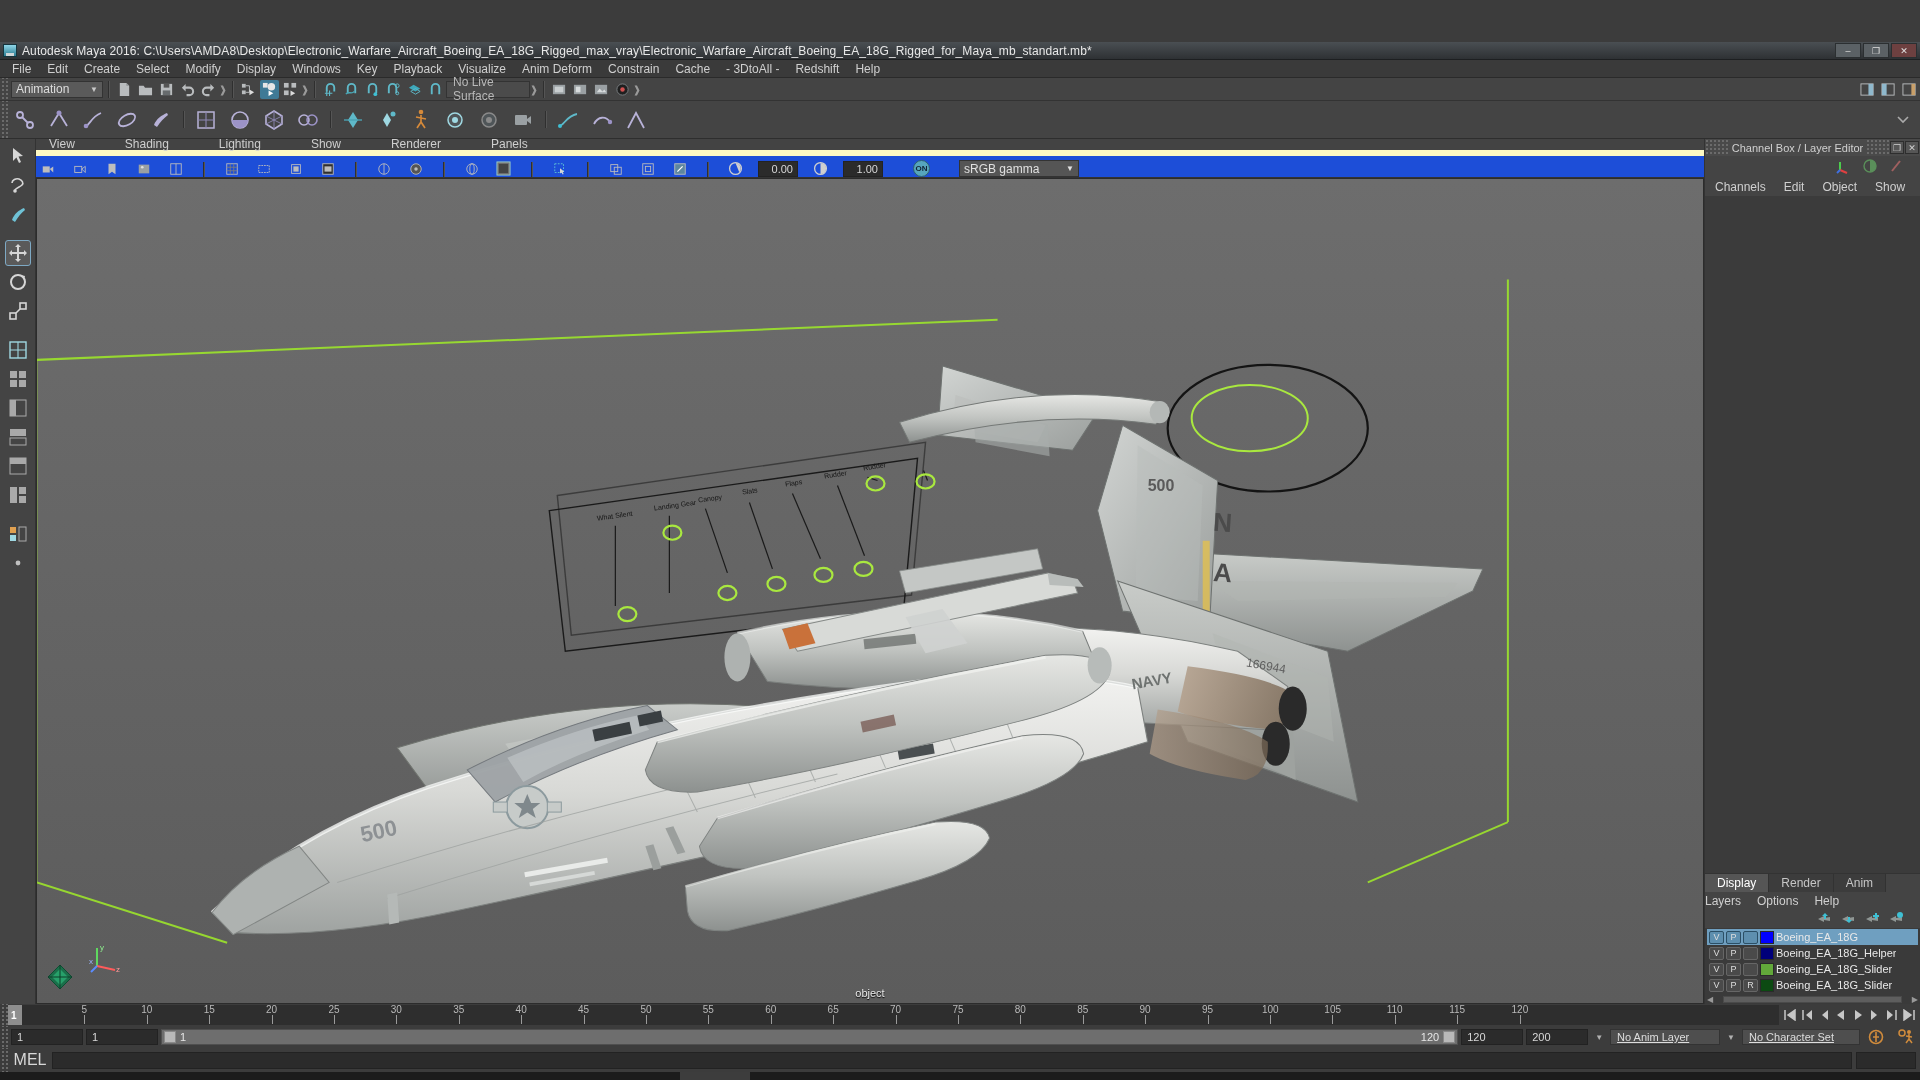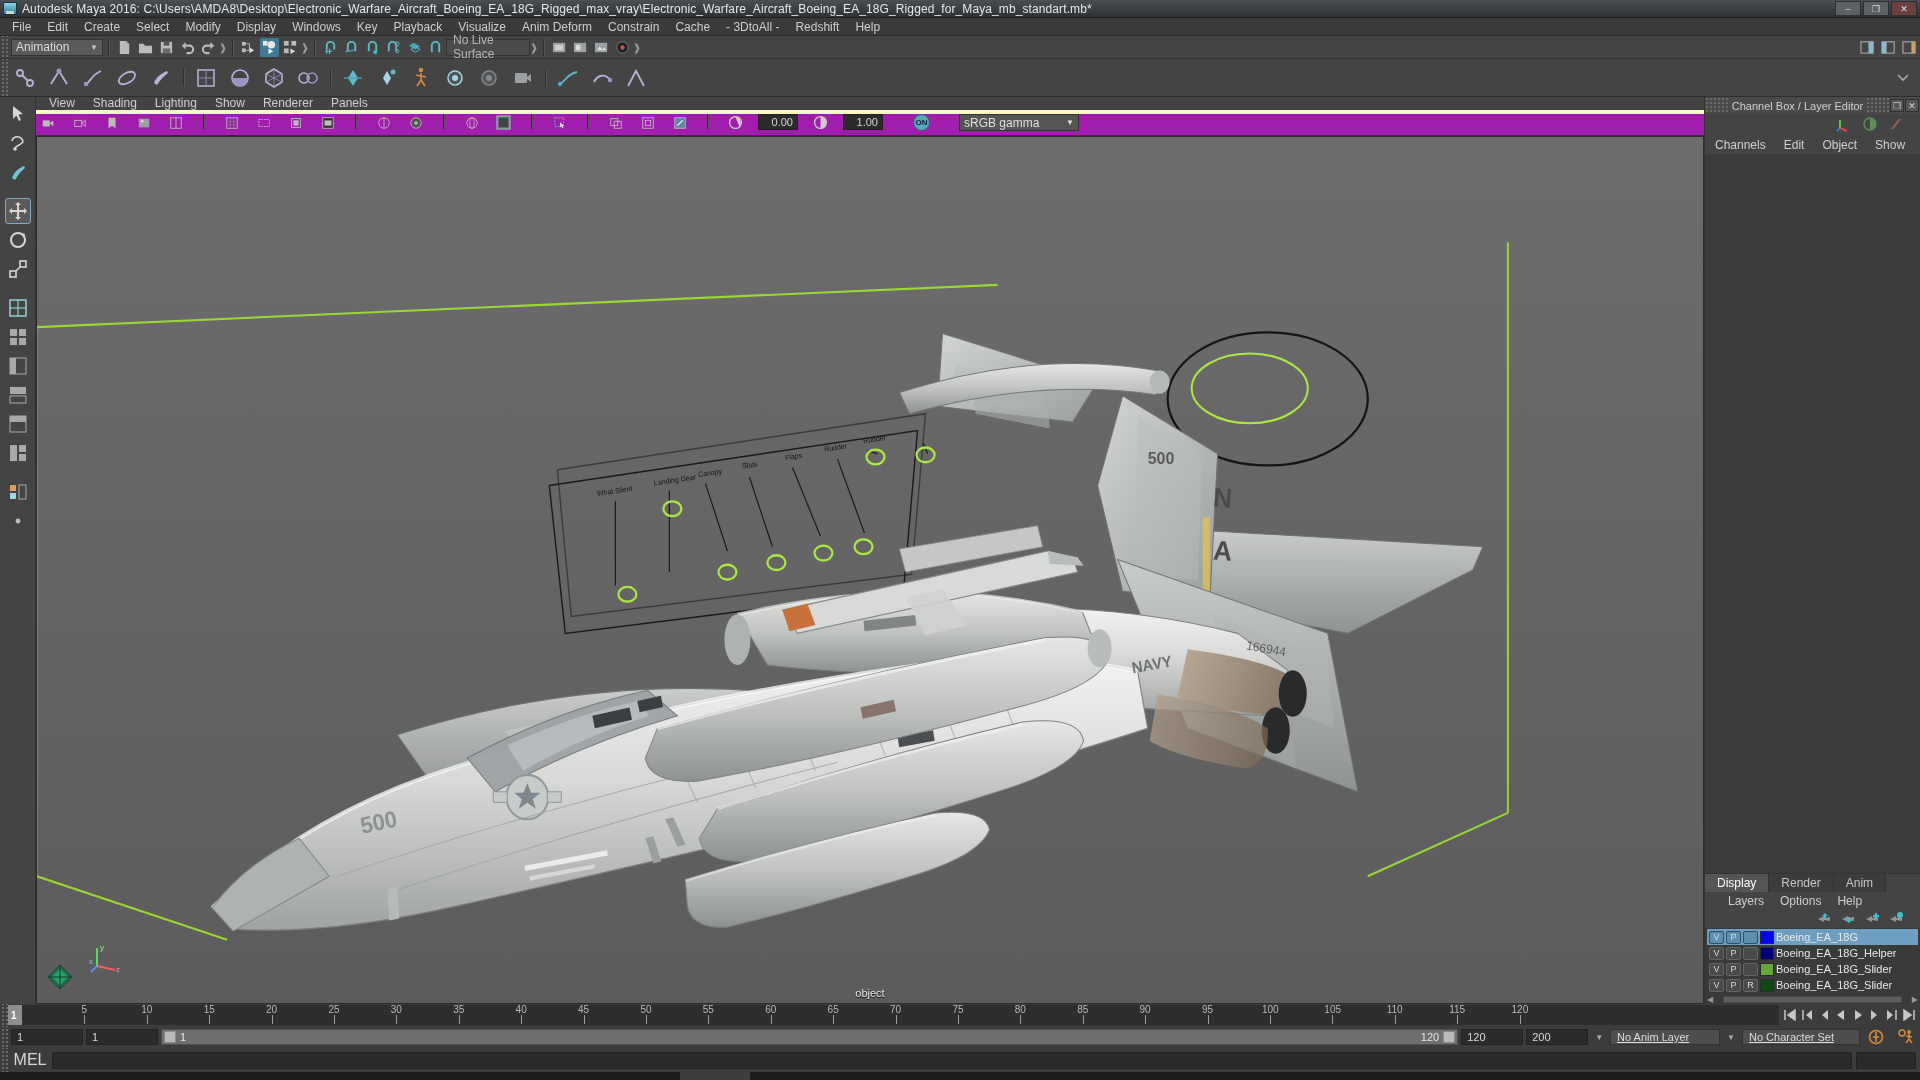--- a/index.html
+++ b/index.html
@@ -11,20 +11,21 @@
     color:#c8c8c8;
     -webkit-font-smoothing:antialiased;
   }
   .app { position:relative; width:1920px; height:1080px; display:flex; flex-direction:column; }
 
   
   .titlebar {
     height:18px; background:linear-gradient(#4a4f53,#2e3134);
     display:flex; align-items:center; flex:0 0 18px;
     border-bottom:1px solid #1d1f21;
+    margin-top:42px;
   }
   .titlebar .tb-icon {
     width:14px;height:13px;margin:0 5px 0 3px;
     background:linear-gradient(#8fd6e8,#2b7c92);
     border:1px solid #15343d;
     position:relative;flex:none;
   }
   .titlebar .tb-icon:after{
     content:"";position:absolute;left:2px;bottom:0;right:2px;height:3px;background:#cfd6d8;
   }
@@ -71,24 +72,24 @@
   .lefttools { width:36px; background:#444; display:flex; flex-direction:column; align-items:center;
      padding-top:4px; flex:none; border-right:1px solid #333; }
   .ltbtn { width:26px;height:26px;margin-bottom:3px;display:flex;align-items:center;justify-content:center;
      border-radius:3px; }
   .ltbtn.sel { background:#5a5a5a; border:1px solid #7ea9c4; }
   .ltsep { height:10px; }
 
   .centercol { flex:1 1 auto; display:flex; flex-direction:column; min-width:0; }
 
   .vpmenubar { height:17px; flex:0 0 17px; background:#434343; display:flex; align-items:center;
-    border-bottom:4px solid #fef9c3; padding-left:4px;}
+    border-bottom:6px solid #fef9c3; padding-left:4px;gap:32px;}
   .vpmenubar .mi { padding:0 9px; line-height:17px; font-size:12px; color:#cfcfcf;}
 
-  .vptoolbar { height:22px; flex:0 0 22px; background:#a21caf; display:flex; align-items:flex-start;
+  .vptoolbar { height:22px; flex:0 0 22px; background:#1d4ed8; display:flex; align-items:flex-end;
     border-bottom:1px solid #333; padding-left:2px;gap:13px; }
   .vbtn { width:17px;height:17px;margin:0 1px;display:flex;align-items:center;justify-content:center;
      flex:none;border-radius:2px;}
   .numfield { width:40px;height:16px;background:#2b2b2b;border:1px solid #232323;color:#d6d6d6;
      font-size:11px;display:flex;align-items:center;justify-content:flex-end;padding-right:4px;flex:none;}
   .onbadge { width:17px;height:17px;border-radius:50%;background:#56a5bd;color:#123;
      display:flex;align-items:center;justify-content:center;font-size:8px;font-weight:bold;flex:none;
      border:1px solid #2e5f6d;}
   .gammasel { width:120px;height:17px;background:#555;border:1px solid #333;display:flex;
      align-items:center;padding:0 4px;font-size:12px;color:#e0e0e0;flex:none;}
@@ -115,21 +116,21 @@
   .rp-tabs { height:18px; display:flex; align-items:center; padding-left:10px; gap:18px;
      font-size:12px; color:#d0d0d0; background:#444; }
   .rp-body { flex:1 1 auto; background:#3b3b3b; }
 
   .layerpanel { flex:none; background:#444; border-top:1px solid #333; }
   .lp-tabs { height:18px; display:flex; }
   .lp-tab { padding:0 12px;line-height:18px;font-size:12px;color:#c6c6c6;background:#3c3c3c;
      border-right:1px solid #323232; }
   .lp-tab.active { background:#555; color:#fff; }
   .lp-menu { height:18px; display:flex; align-items:center; gap:16px; padding-left:0; font-size:12px;
-     color:#cfcfcf;margin-left:23px; }
+     color:#cfcfcf; }
   .lp-icons { height:18px; display:flex; align-items:center; justify-content:flex-end; gap:8px;
      padding-right:16px; }
   .layerlist { background:#3a3a3a; padding:1px 2px; }
   .layerrow { height:16px; display:flex; align-items:center; gap:2px; padding:0 2px; font-size:11px;}
   .layerrow.sel { background:#6f9fc0; }
   .lchk { width:15px;height:13px;border:1px solid #666;background:#4a4a4a;font-size:9px;color:#ddd;
      display:flex;align-items:center;justify-content:center;border-radius:2px;flex:none;}
   .layerrow.sel .lchk{ border-color:#2b4f66; background:#5e8faf;}
   .lswatch { width:14px;height:13px;flex:none;border:1px solid #2a2a2a;}
   .lname { color:#e8e8e8; white-space:nowrap; overflow:hidden; font-size:11px; }

